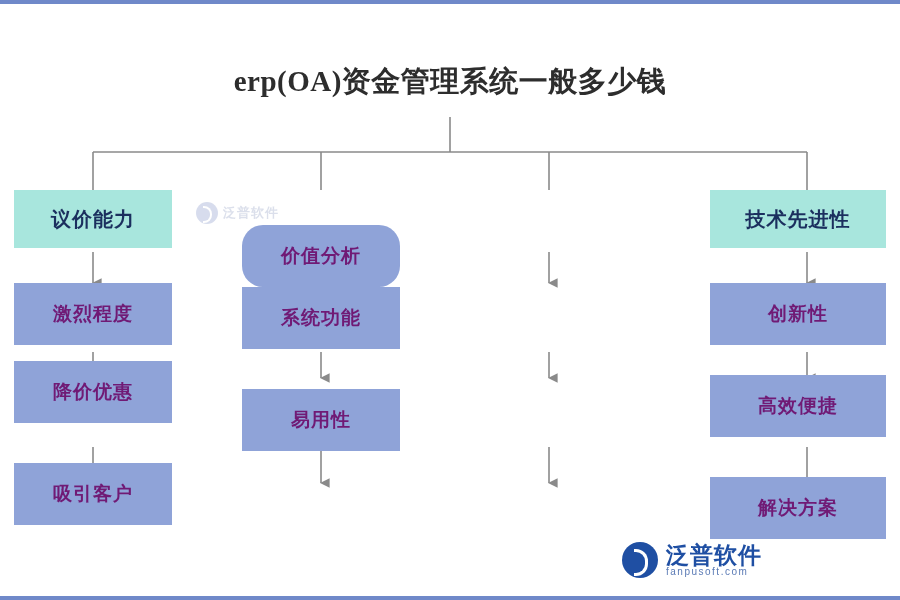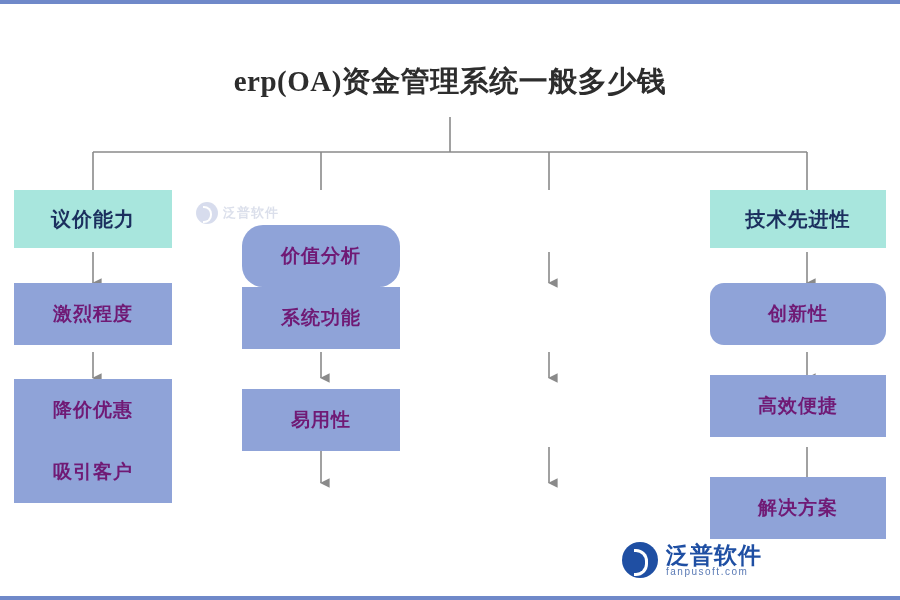--- a/index.html
+++ b/index.html
@@ -197,34 +197,34 @@
   </svg>
 
   <div class="wm-center">
     <span class="wm-mark"></span>
     <span class="wm-text">泛普软件</span>
   </div>
 
   <div class="column" style="left:14px; top:190px;">
     <div class="head-box">议价能力</div>
     <div class="node-box" style="margin-top:35px;">激烈程度</div>
-    <div class="node-box" style="margin-top:34px;">降价优惠</div>
-    <div class="node-box" style="">吸引客户</div>
+    <div class="node-box" style="margin-top:16px;">降价优惠</div>
+    <div class="node-box" style="margin-top:40px;">吸引客户</div>
   </div>
 
   <div class="column" style="left:242px; top:190px;">
     <div class="node-box" style="margin-top:35px;border-radius:21px;">价值分析</div>
     <div class="node-box" style="">系统功能</div>
     <div class="node-box" style="margin-top:40px;">易用性</div>
   </div>
 
 
   <div class="column" style="left:710px; top:190px; width:176px;">
     <div class="head-box">技术先进性</div>
-    <div class="node-box" style="margin-top:35px;border-radius:14px;">创新性</div>
+    <div class="node-box" style="margin-top:35px;">创新性</div>
     <div class="node-box" style="margin-top:30px;">高效便捷</div>
     <div class="node-box" style="margin-top:40px;">解决方案</div>
   </div>
 
   <div class="logo">
     <span class="logo-mark"></span>
     <span class="logo-text">
       <span class="logo-cn">泛普软件</span>
       <span class="logo-en">fanpusoft.com</span>
     </span>

